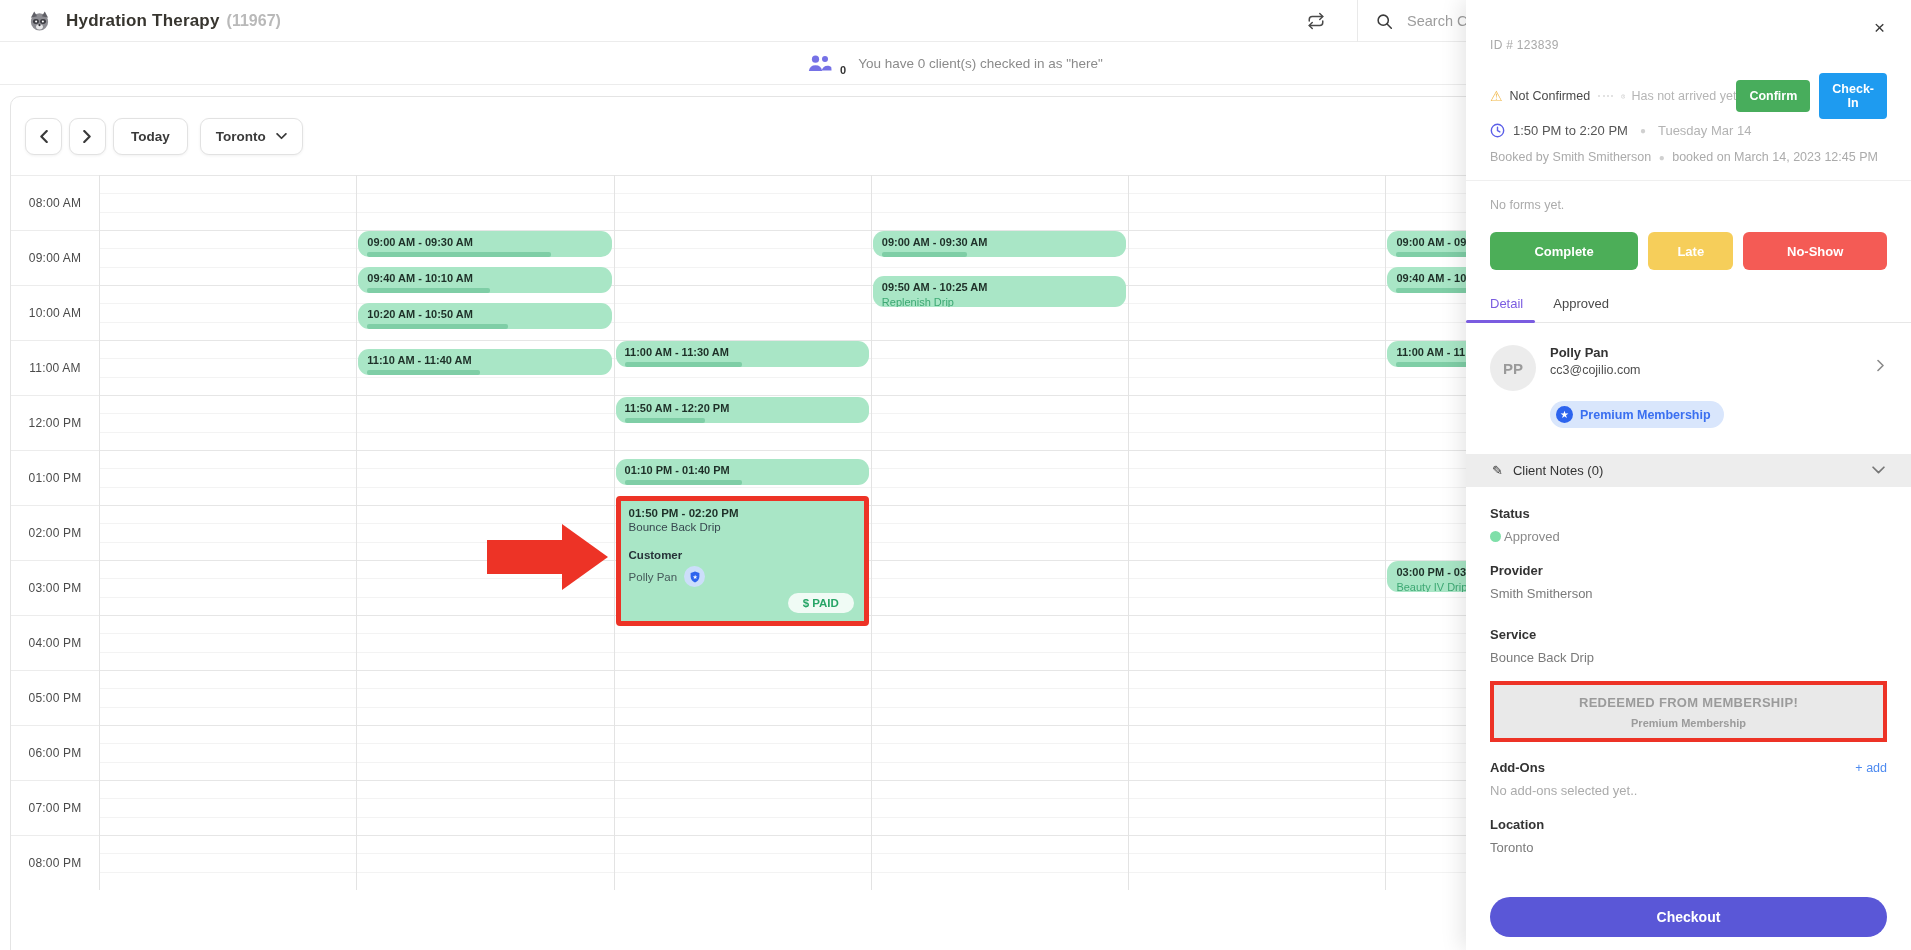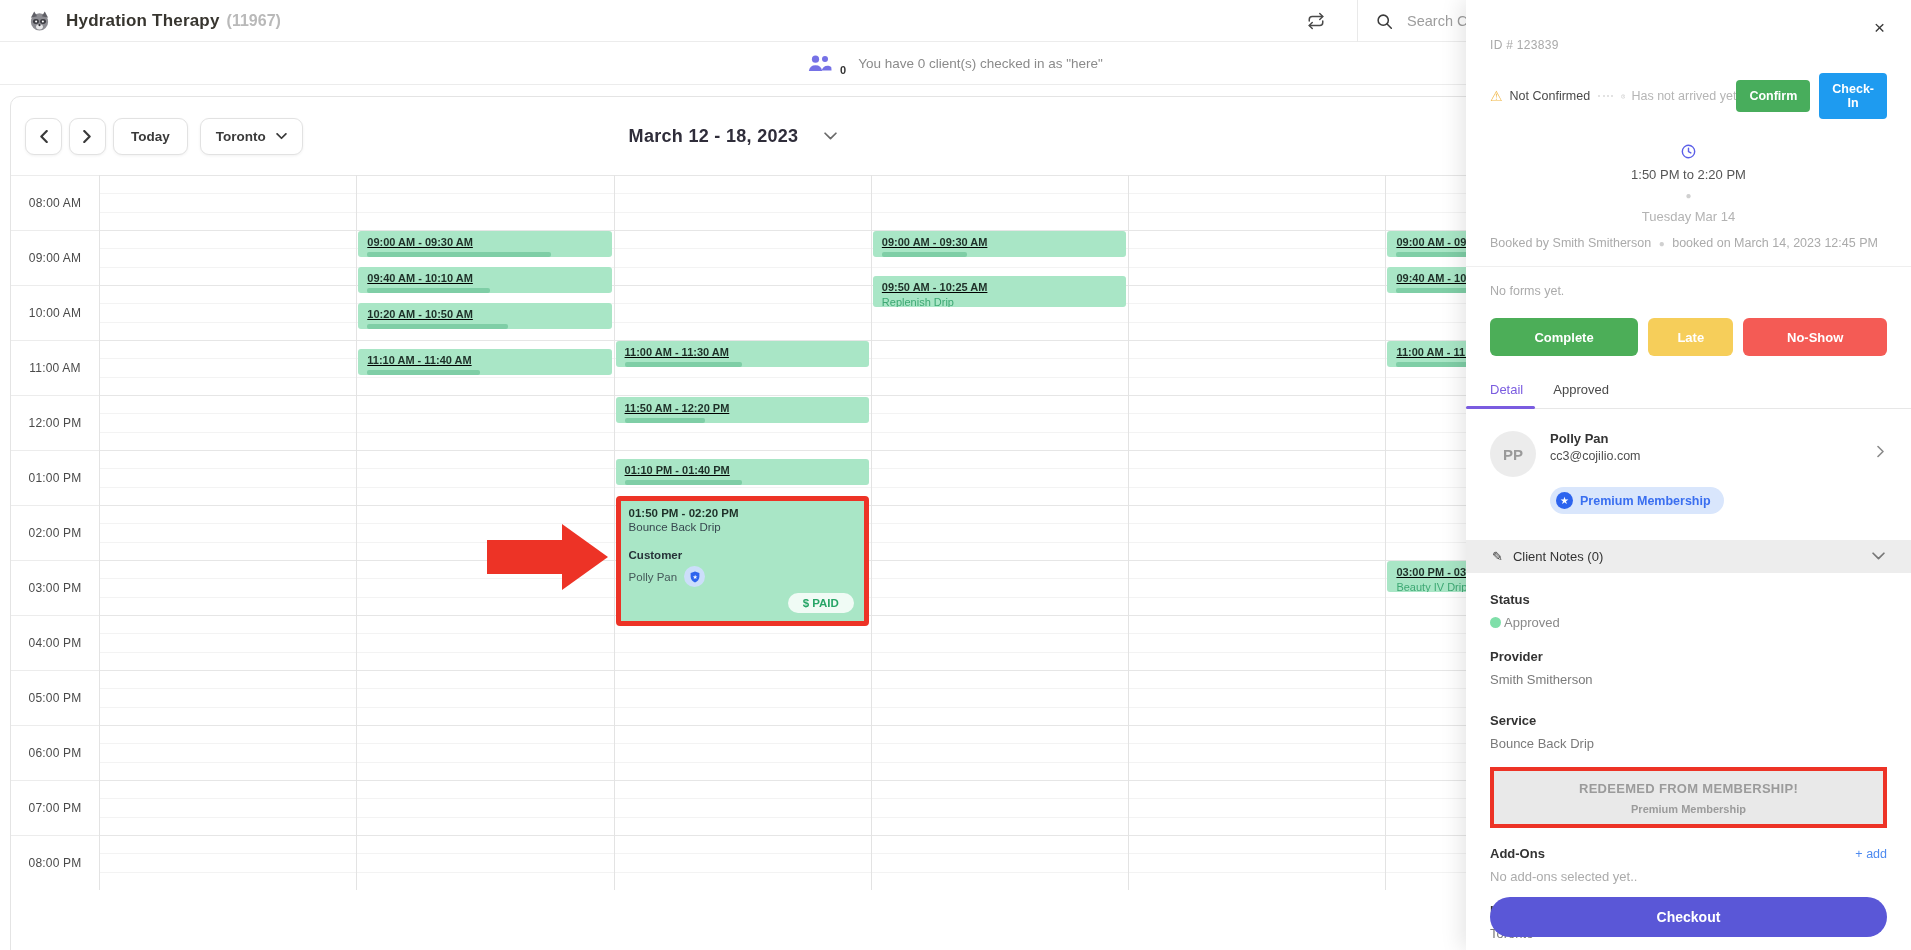--- a/index.html
+++ b/index.html
@@ -48,22 +48,22 @@
   .grid-body { display:flex; height:715px; position:relative; }
   .time-col { width:88px;
     background-image:repeating-linear-gradient(to bottom, #ececec 0 1px, transparent 1px 55px); }
   .time-cell { height:55px; display:flex; align-items:center; justify-content:center;
     font-size:12px; color:#4a4a4a; letter-spacing:.2px; }
   .day-col { flex:1; border-left:1px solid #e3e3e3; position:relative;
     background-image:
       repeating-linear-gradient(to bottom, #e6e6e6 0 1px, transparent 1px 55px),
       repeating-linear-gradient(to bottom, #f3f3f3 0 1px, transparent 1px 18.33px); }
 
-  .event { position:absolute; left:1px; right:2px; background:#a9e6c6; border-radius:3px;
-    padding:5px 9px 0 9px; overflow:hidden; cursor:pointer;text-decoration:underline; }
+  .event { position:absolute; left:1px; right:2px; background:#a9e6c6; border-radius:11px;
+    padding:5px 9px 0 9px; overflow:hidden; cursor:pointer; }
   .ev-time { font-size:11px; font-weight:bold; color:#1e3028; white-space:nowrap; }
   .ev-sub { font-size:11px; color:#3da873; margin-top:3px; white-space:nowrap; }
   .ev-ghost { height:5px; width:78%; background:rgba(61,168,115,.38); border-radius:2px; margin-top:4px; }
 
   .event-hl { position:absolute; left:1px; right:2px; background:#a9e6c6; border:5px solid #ed3326;
     border-radius:4px; padding:6px 8px; z-index:3; cursor:pointer; }
   .ev-hl-time { font-size:11.5px; font-weight:bold; color:#1e3028; }
   .ev-hl-service { font-size:11.5px; color:#37474f; margin-top:2px; }
   .ev-hl-cust-label { font-size:11.5px; font-weight:bold; color:#263238; margin-top:16px; }
   .ev-hl-cust-row { display:flex; align-items:center; gap:7px; margin-top:5px; }
@@ -91,21 +91,21 @@
   .arr-text { font-size:12.5px; color:#b5b5b5; white-space:nowrap; margin-left:6px; }
   .sbtn { border:none; border-radius:4px; color:#fff; font-weight:bold; font-size:12.5px;
     padding:9px 13px; cursor:pointer; font-family:"Liberation Sans",sans-serif; }
   .confirm-btn { background:#48ad5c; margin-left:auto; }
   .checkin-btn { background:#1e9bf0; margin-left:9px; }
   .appt-row { display:flex; align-items:center; margin-top:22px; }
   .appt-title { font-size:21px; font-weight:bold; color:#232323; }
   .edit-btn { margin-left:auto; background:#fff; border:1px solid #dedede; border-radius:14px;
     padding:5px 15px; font-size:11.5px; font-weight:bold; color:#3a3a3a;
     box-shadow:0 1px 2px rgba(0,0,0,.05); cursor:pointer; }
-  .time-row { display:flex; align-items:center; gap:8px; margin-top:25px; font-size:13px; color:#555;flex-direction:column; }
+  .time-row { display:flex; align-items:center; gap:8px; margin-top:4px; font-size:13px; color:#555; }
   .dim { color:#b3b3b3; }
   .sep-dot { color:#d0d0d0; font-size:10px; margin:0 4px; }
   .booked-row { margin-top:12px; font-size:12.5px; color:#ababab; }
   .hr-bleed { margin:16px -24px 0 -24px; border-top:1px solid #efefef; }
   .no-forms { margin-top:17px; font-size:12.5px; color:#ababab; }
   .action-row { display:flex; gap:10px; margin-top:20px; }
   .abtn { border:none; border-radius:6px; height:38px; color:#fff; font-weight:bold; font-size:13px;
     cursor:pointer; font-family:"Liberation Sans",sans-serif; }
   .complete-btn { flex:1.65; background:#4cae58; }
   .late-btn { flex:0.95; background:#f6ce5a; }
@@ -212,26 +212,20 @@
           <path d="M1 1 L6 6 L1 11" fill="none" stroke="#3a3a3a" stroke-width="2" stroke-linecap="round" stroke-linejoin="round"></path>
         </svg>
     </div>
     <div class="tbtn today-btn">Today</div>
     <div class="tbtn loc-btn">
       <span>Toronto</span>
       <svg viewBox="0 0 12 8" width="11" height="7">
           <path d="M1 1 L6 6 L11 1" fill="none" stroke="#3a3a3a" stroke-width="2" stroke-linecap="round" stroke-linejoin="round"></path>
         </svg>
     </div>
-    <div class="cal-title-wrap">
-      <span class="cal-title">March 12 - 18, 2023</span>
-      <svg viewBox="0 0 12 8" width="13" height="9">
-          <path d="M1 1 L6 6 L11 1" fill="none" stroke="#6a6a6a" stroke-width="1.6" stroke-linecap="round" stroke-linejoin="round"></path>
-        </svg>
-    </div>
   </div>
 
 
   <div class="grid-body">
     <div class="time-col">
       <div class="time-cell">08:00 AM</div>
       <div class="time-cell">09:00 AM</div>
       <div class="time-cell">10:00 AM</div>
       <div class="time-cell">11:00 AM</div>
       <div class="time-cell">12:00 PM</div>

